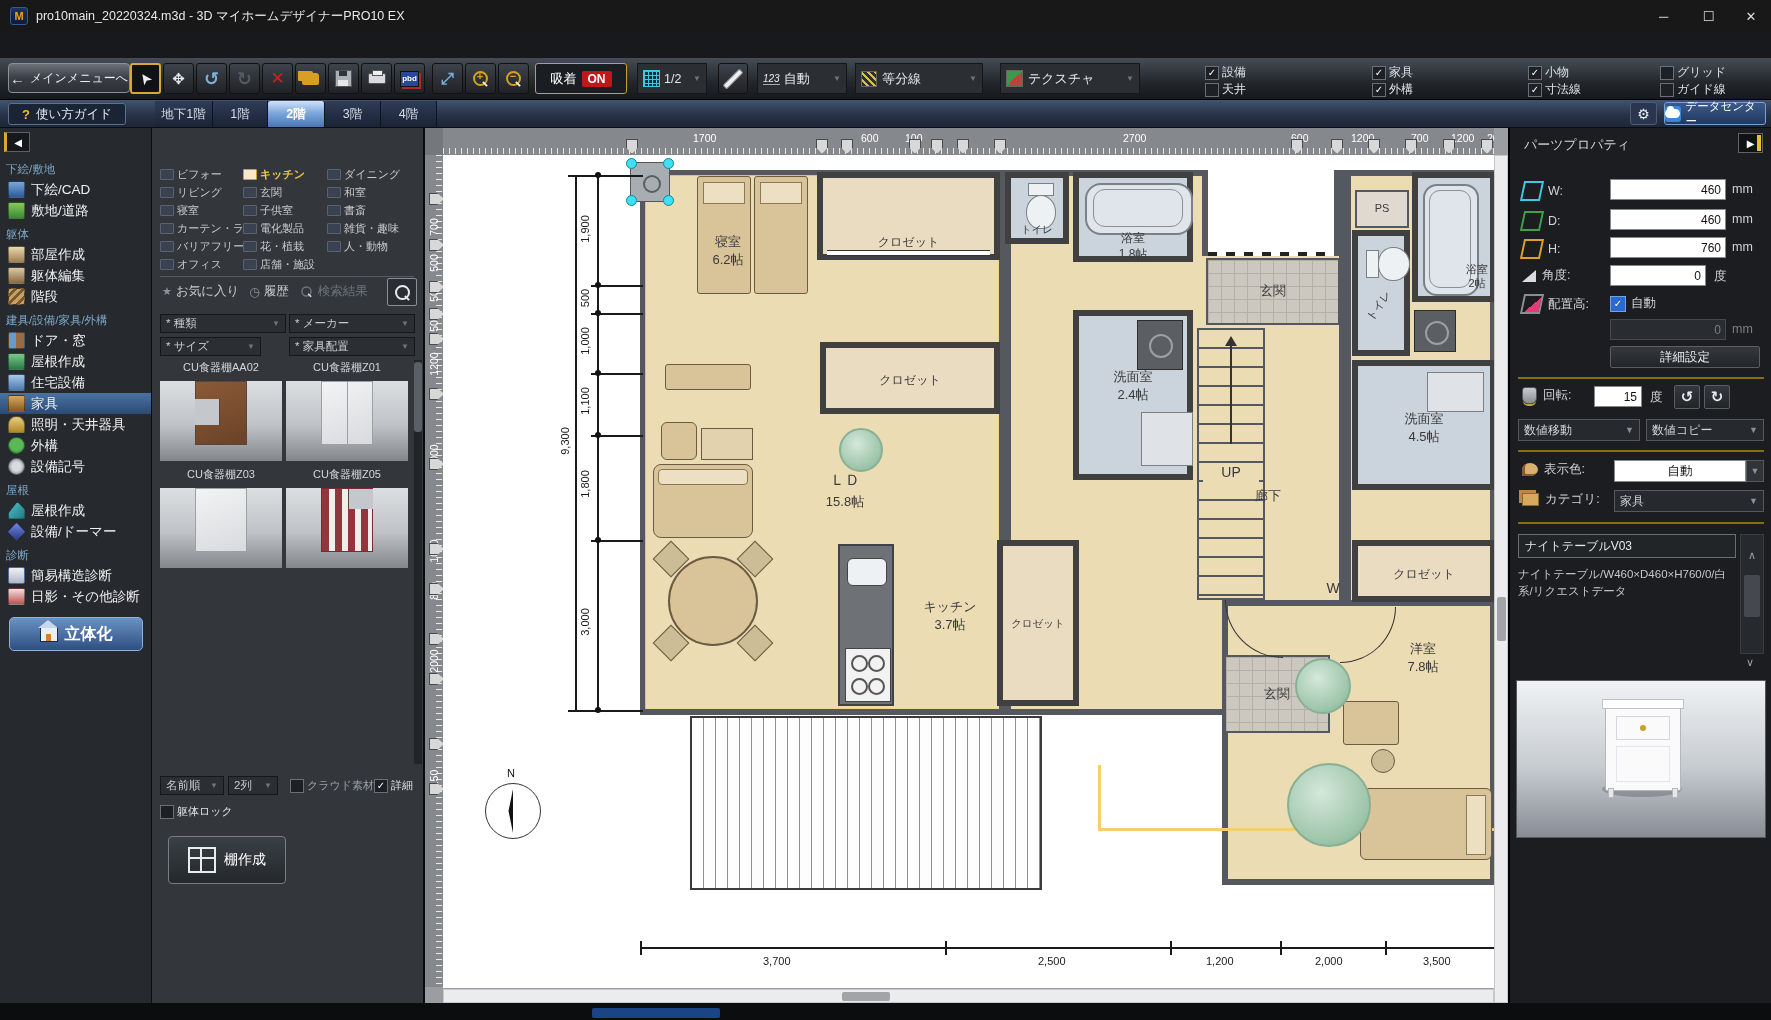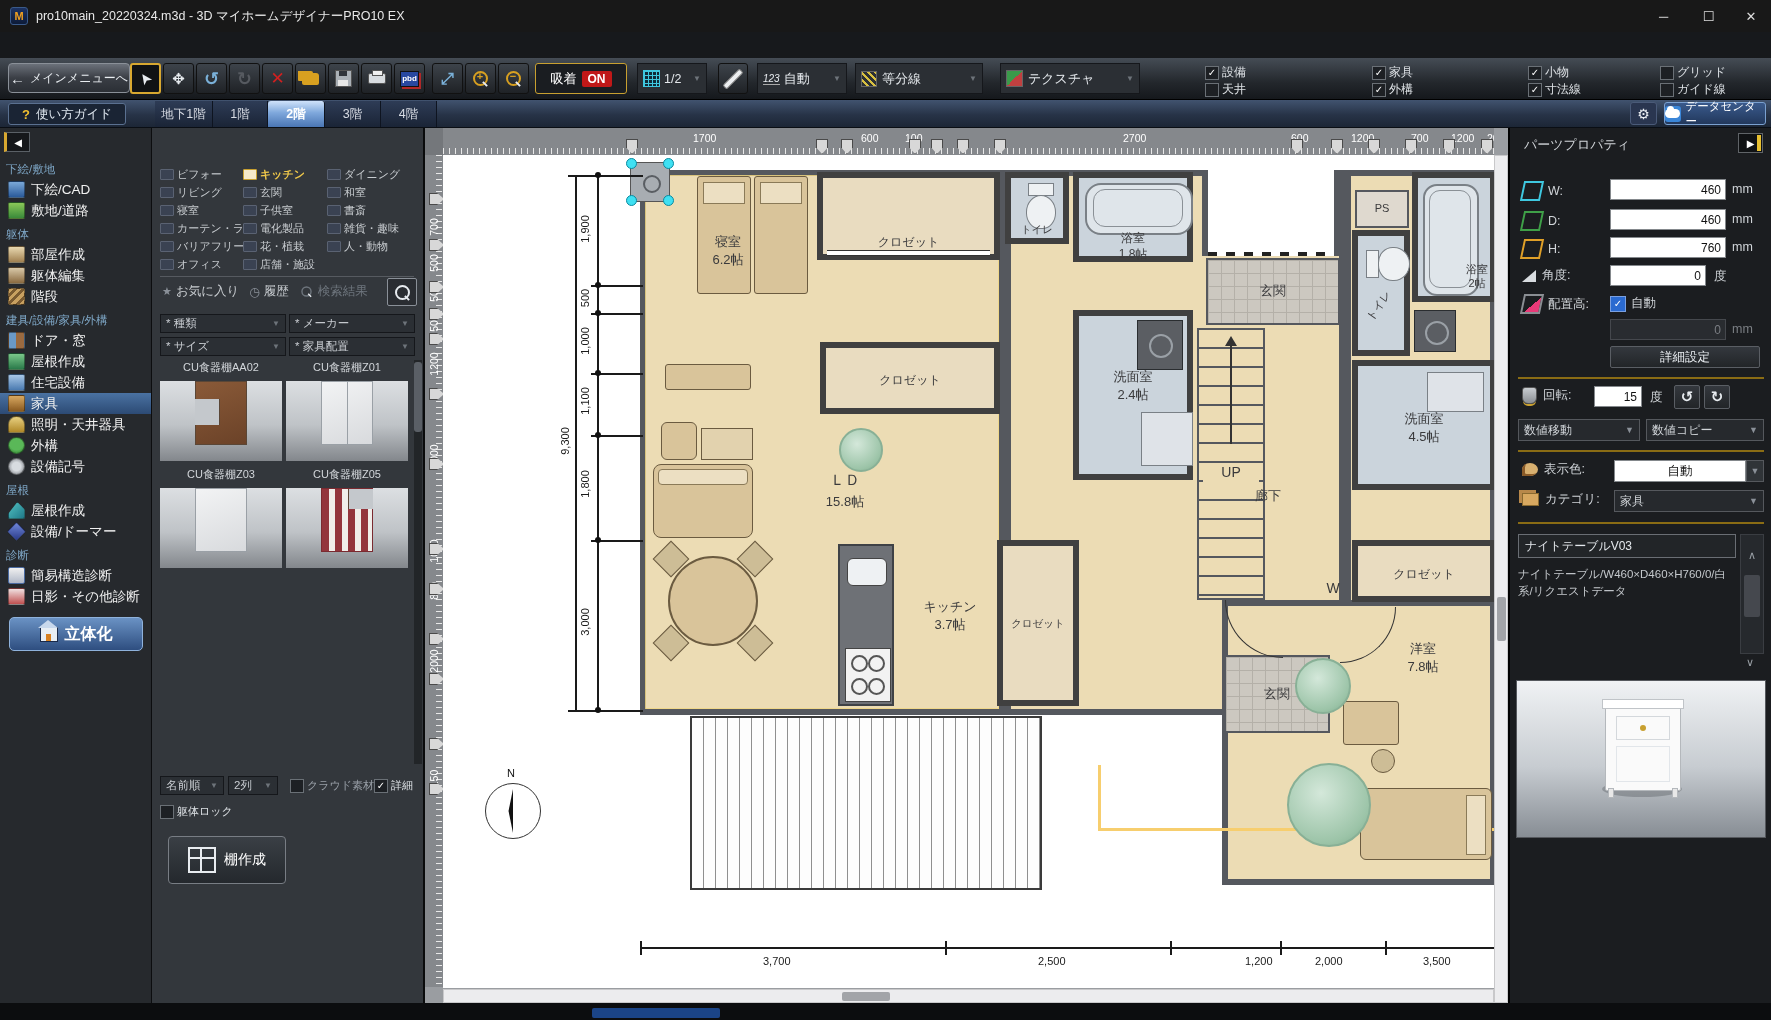--- a/index.html
+++ b/index.html
@@ -435,21 +435,21 @@
       </div>
 
     <div class="r dd" style="left:8px;top:186px;width:126px;height:19px;">
         <span>* 種類</span>
         <span class="tri">▼</span>
       </div>
     <div class="r dd" style="left:137px;top:186px;width:126px;height:19px;">
         <span>* メーカー</span>
         <span class="tri">▼</span>
       </div>
-    <div class="r dd" style="left:8px;top:209px;width:126px;height:19px;">
+    <div class="r dd" style="left:8px;top:209px;width:101px;height:19px;">
         <span>* サイズ</span>
         <span class="tri">▼</span>
       </div>
     <div class="r dd" style="left:137px;top:209px;width:126px;height:19px;">
         <span>* 家具配置</span>
         <span class="tri">▼</span>
       </div>
 
     <div class="r" style="left:8px;top:232px;width:252px;display:grid;grid-template-columns:126px 126px;row-gap:6px;">
       <div>
@@ -736,21 +736,21 @@
 
       <div class="r" style="left:197px;top:792px;width:860px;height:1.5px;background:#1a1a1a;"></div>
       <div class="r" style="left:197px;top:786px;width:1.5px;height:14px;background:#1a1a1a;"></div>
       <div class="r" style="left:502px;top:786px;width:1.5px;height:14px;background:#1a1a1a;"></div>
       <div class="r" style="left:727px;top:786px;width:1.5px;height:14px;background:#1a1a1a;"></div>
       <div class="r" style="left:837px;top:786px;width:1.5px;height:14px;background:#1a1a1a;"></div>
       <div class="r" style="left:942px;top:786px;width:1.5px;height:14px;background:#1a1a1a;"></div>
 
       <span class="r dimt" style="left:320px;top:800px;">3,700</span>
       <span class="r dimt" style="left:595px;top:800px;">2,500</span>
-      <span class="r dimt" style="left:763px;top:800px;margin-left:39px;">1,200</span>
+      <span class="r dimt" style="left:763px;top:800px;">1,200</span>
       <span class="r dimt" style="left:872px;top:800px;">2,000</span>
       <span class="r dimt" style="left:980px;top:800px;">3,500</span>
 
       <div class="r" style="left:42px;top:628px;width:56px;height:56px;border:1.5px solid #333;border-radius:50%;background:#fff;">
         <div style="position:absolute;left:19px;top:5px;width:16px;height:44px;background:linear-gradient(90deg,#111 50%,#fff 50%);clip-path:polygon(50% 0,78% 50%,50% 100%,22% 50%);border:0;"></div>
       </div>
       <span class="r" style="left:64px;top:612px;font-size:11px;color:#111;">N</span>
     </div>
 
     <div class="r scrollT" style="left:18px;top:861px;width:1051px;height:14px;">

